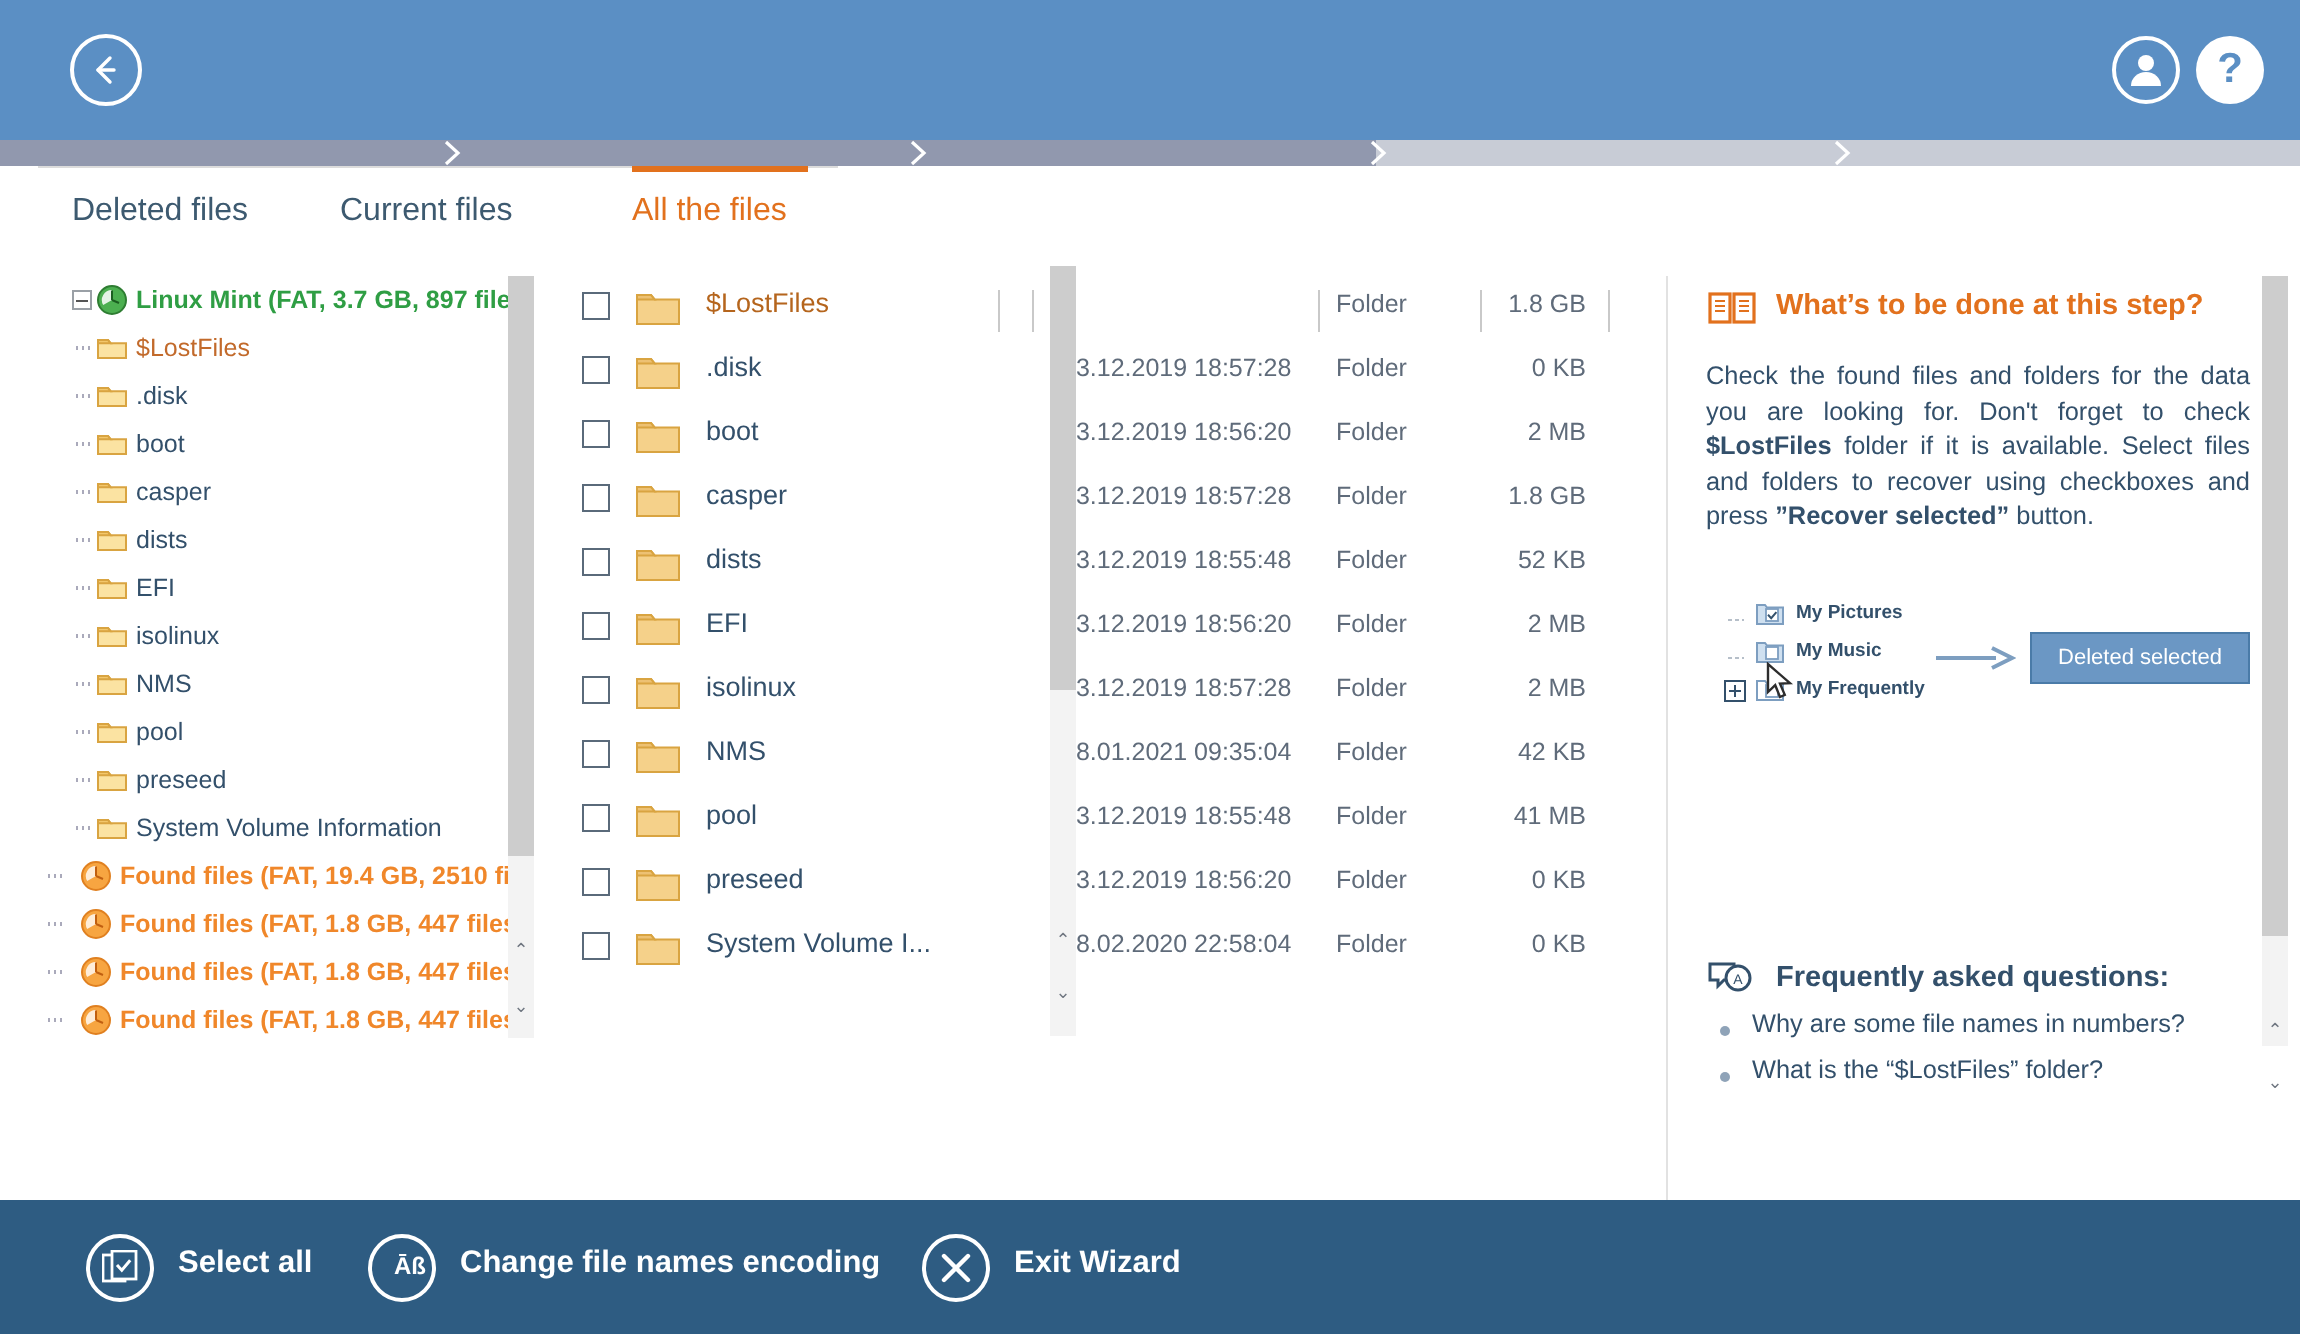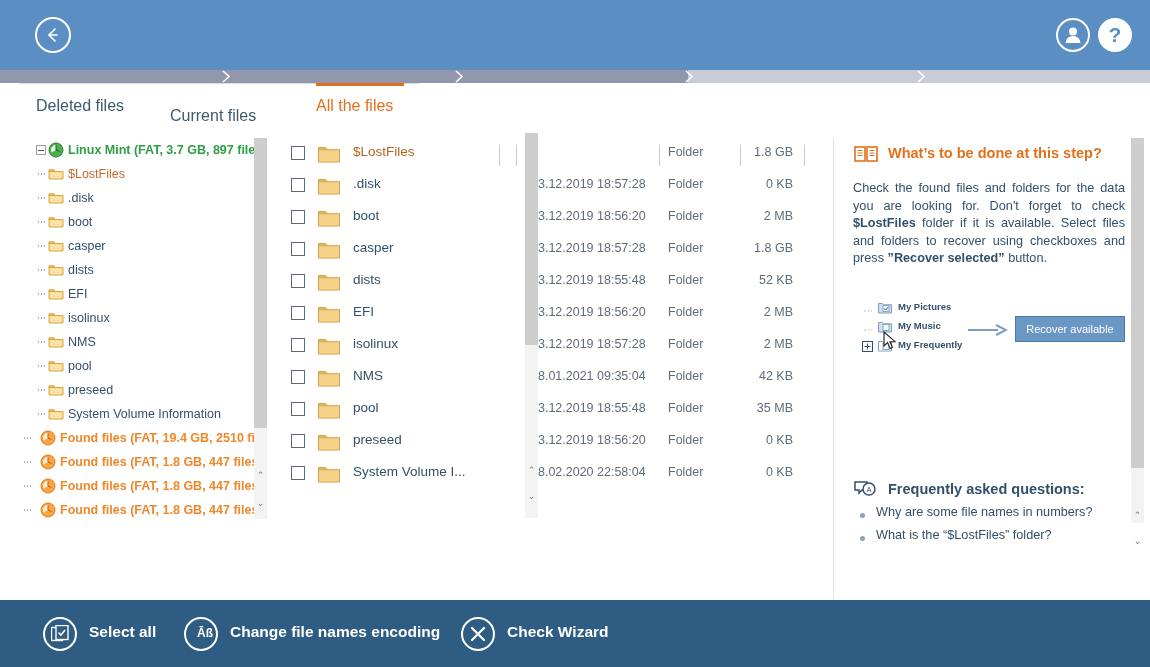--- a/index.html
+++ b/index.html
@@ -223,21 +223,21 @@
       <svg width="10" height="13" viewBox="0 0 10 13">
           <path d="M1 1 L7 6.5 L1 12" fill="none" stroke="#ffffff" stroke-width="1.6"></path>
         </svg>
     </div>
   </div>
 
   <div class="tabs">
     <div class="tab-baseline"></div>
     <div class="tab-underline" style="left:316px;width:88px;"></div>
     <div class="tab" style="left:36px;">Deleted files</div>
-    <div class="tab" style="left:170px;margin-top:10px;">Current files</div>
+    <div class="tab" style="left:170px;">Current files</div>
     <div class="tab active" style="left:316px;">All the files</div>
   </div>
 
   <div class="content">
 
     <div class="tree-panel">
 
       <div class="tree-row root">
         <div class="expander"></div>
         <span class="ico">
@@ -523,21 +523,21 @@
           </div>
           <div class="file-row">
             <span class="cb"></span>
             <span class="fico"><svg width="22" height="18" viewBox="0 0 22 18">
                 <path d="M0.5 2.5 h7 l1.8 2.2 H21.5 V17 H0.5 Z" fill="#f5d18a" stroke="#d9a441" stroke-width="1"></path>
                 <path d="M0.5 2.5 h7 l1.8 2.2 H0.5 Z" fill="#edc173" stroke="#d9a441" stroke-width="1"></path>
               </svg></span>
             <span class="fname">pool</span>
             <span class="fdate">13.12.2019 18:55:48</span>
             <span class="ftype">Folder</span>
-            <span class="fsize">35 MB</span>
+            <span class="fsize">41 MB</span>
           </div>
           <div class="file-row">
             <span class="cb"></span>
             <span class="fico"><svg width="22" height="18" viewBox="0 0 22 18">
                 <path d="M0.5 2.5 h7 l1.8 2.2 H21.5 V17 H0.5 Z" fill="#f5d18a" stroke="#d9a441" stroke-width="1"></path>
                 <path d="M0.5 2.5 h7 l1.8 2.2 H0.5 Z" fill="#edc173" stroke="#d9a441" stroke-width="1"></path>
               </svg></span>
             <span class="fname">preseed</span>
             <span class="fdate">13.12.2019 18:56:20</span>
             <span class="ftype">Folder</span>
@@ -634,21 +634,21 @@
               <path d="M2 1 L2 15 L5.6 11.6 L8 17.5 L10.4 16.4 L8 10.8 L13 10.6 Z" fill="#ffffff" stroke="#2d2d2d" stroke-width="1.2"></path>
             </svg>
         </span>
 
         <span class="ill-arrow">
           <svg width="40" height="12" viewBox="0 0 40 12">
               <path d="M0 6 h30" stroke="#7d9ec0" stroke-width="2"></path>
               <path d="M28 1 L38 6 L28 11" fill="none" stroke="#7d9ec0" stroke-width="2"></path>
             </svg>
         </span>
-        <div class="ill-btn">Recover available</div>
+        <div class="ill-btn">Deleted selected</div>
       </div>
 
       <span class="faq-ico">
         <svg width="24" height="18" viewBox="0 0 24 18">
           <path d="M1 2 h12 v8 h-5 l-3 3 v-3 h-4 z" fill="none" stroke="#33506b" stroke-width="1.5"></path>
           <circle cx="15" cy="9" r="6" fill="#ffffff" stroke="#33506b" stroke-width="1.5"></circle>
           <text x="15" y="12" font-size="7" fill="#33506b" text-anchor="middle" font-family="Liberation Sans">A</text>
         </svg>
       </span>
       <div class="faq-title">Frequently asked questions:</div>
@@ -690,17 +690,17 @@
       <span class="foot-lbl">Change file names encoding</span>
     </div>
 
     <div class="foot-btn" style="left:461px;">
       <span class="foot-circ"></span>
       <span style="position:absolute;left:8px;top:8px;">
         <svg width="18" height="18" viewBox="0 0 18 18">
             <path d="M3 3 L15 15 M15 3 L3 15" stroke="#ffffff" stroke-width="2.2" stroke-linecap="round"></path>
           </svg>
       </span>
-      <span class="foot-lbl">Check Wizard</span>
+      <span class="foot-lbl">Exit Wizard</span>
     </div>
 
   </div>
 </div>
 
 </body></html>

